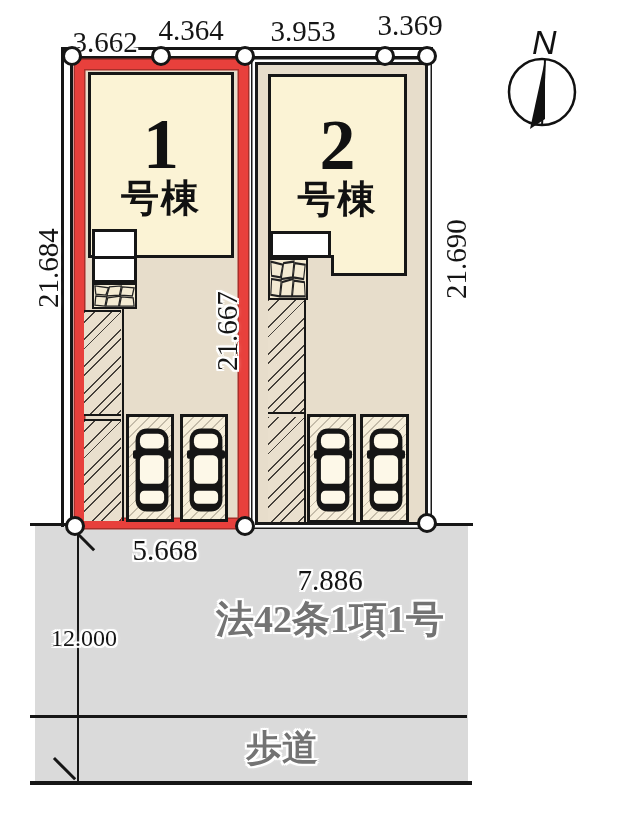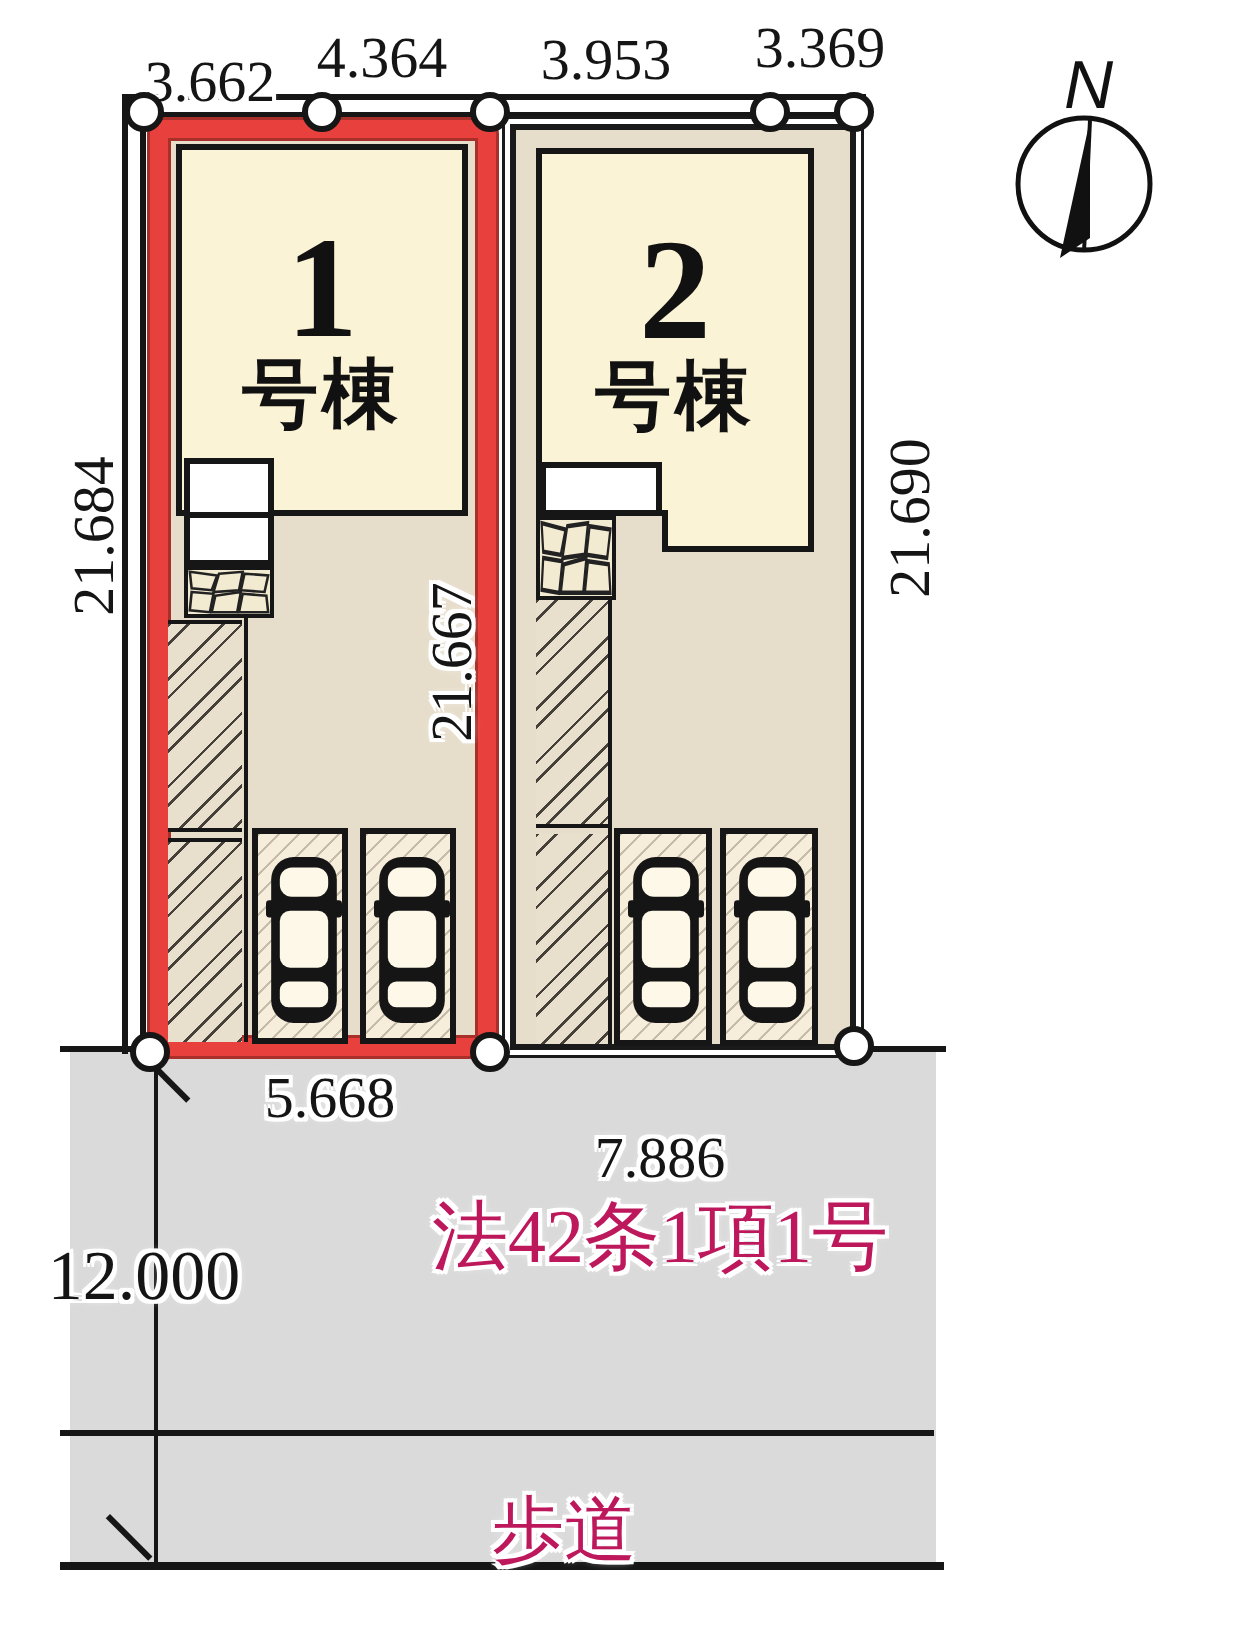--- a/index.html
+++ b/index.html
@@ -28,21 +28,21 @@
   .stonebox{position:absolute;box-sizing:border-box;background:#f3ead2;border:2.5px solid #161616;z-index:3;}
   .hatch{position:absolute;box-sizing:border-box;z-index:1;
          background:repeating-linear-gradient(135deg,#45403a 0 1.3px,transparent 1.3px 6.5px,
          #45403a 6.5px 7.8px,transparent 7.8px 19px),#e9dfcd;}
   .hatch-edged{border-top:2.5px solid #161616;border-bottom:2.5px solid #161616;}
   .stall{position:absolute;box-sizing:border-box;border:3px solid #161616;z-index:2;
          background:repeating-linear-gradient(135deg,rgba(70,60,45,.28) 0 1px,transparent 1px 7px),#f6eeda;}
   .car{position:absolute;left:4px;top:5px;z-index:3;}
   .vl{position:absolute;background:#161616;z-index:2;}
   #road{position:absolute;left:35px;top:526px;width:433px;height:258px;background:#dadada;z-index:0;}
-  .roadtext{position:absolute;font-weight:400;color:#be185d;white-space:nowrap;
+  .roadtext{position:absolute;font-weight:700;color:#737373;white-space:nowrap;
             transform:translateX(-50%);z-index:4;line-height:1;}
   .tick{position:absolute;width:30px;height:2.5px;background:#161616;
         transform:rotate(45deg);transform-origin:left top;z-index:4;}
   .lbl{z-index:5;}
 </style>
 </head>
 <body>
 
 <div id="canvas">
 
@@ -162,24 +162,24 @@
   <div class="dim halo lbl" style="left:410px;top:25px;">3.369</div>
   <div class="dim halo vdim lbl" style="left:48px;top:268px;">21.684</div>
   <div class="dim halo vdim lbl" style="left:227px;top:331px;">21.667</div>
   <div class="dim halo vdim lbl" style="left:456px;top:259px;">21.690</div>
   <div class="dim halo lbl" style="left:165px;top:550px;">5.668</div>
   <div class="dim halo lbl" style="left:330px;top:548px;margin-top:32px;">7.886</div>
 
   <div class="vl" style="left:77px;top:527px;width:2px;height:255px;z-index:4;"></div>
   <div class="tick" style="left:74px;top:528px;"></div>
   <div class="tick" style="left:55px;top:757px;"></div>
-  <div class="dim halo lbl" style="left:72px;top:638px;font-size:35px;">12.000</div>
+  <div class="dim halo lbl" style="left:84px;top:638px;font-size:24px;">12.000</div>
 
   <div class="roadtext halo" style="left:330px;top:600px;font-size:38px;">法42条1項1号</div>
-  <div class="roadtext halo" style="left:282px;top:730px;font-size:36px;margin-top:17px;">歩道</div>
+  <div class="roadtext halo" style="left:282px;top:730px;font-size:36px;">歩道</div>
 
   <svg class="abs" style="left:492px;top:24px;z-index:5;" width="100" height="112" viewBox="0 0 100 112">
     <circle cx="50" cy="68" r="33" fill="none" stroke="#111" stroke-width="2.5"></circle>
     <text x="40" y="30" font-size="34" font-style="italic" fill="#111" font-family="Liberation Sans, sans-serif">N</text>
     <polygon points="53,36 38,105 53,95" fill="#111"></polygon>
     <line x1="53" y1="36" x2="50" y2="102" stroke="#111" stroke-width="2"></line>
   </svg>
 
 </div>
 

